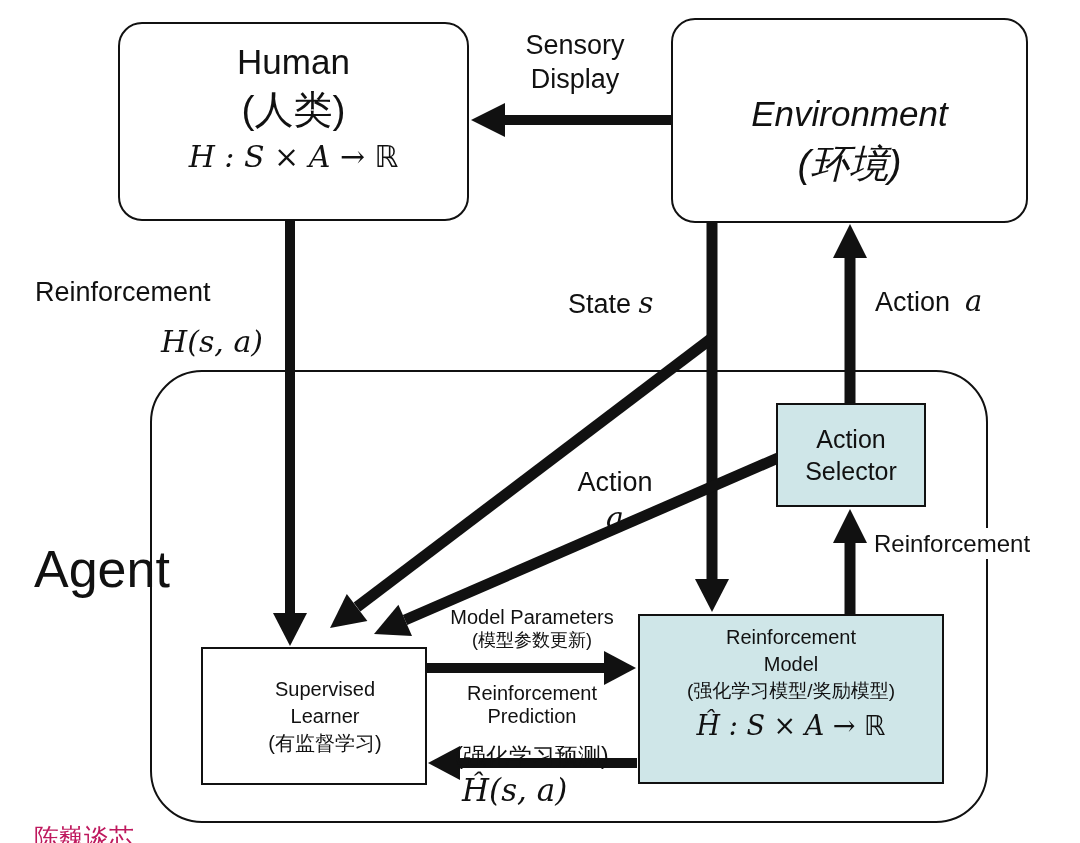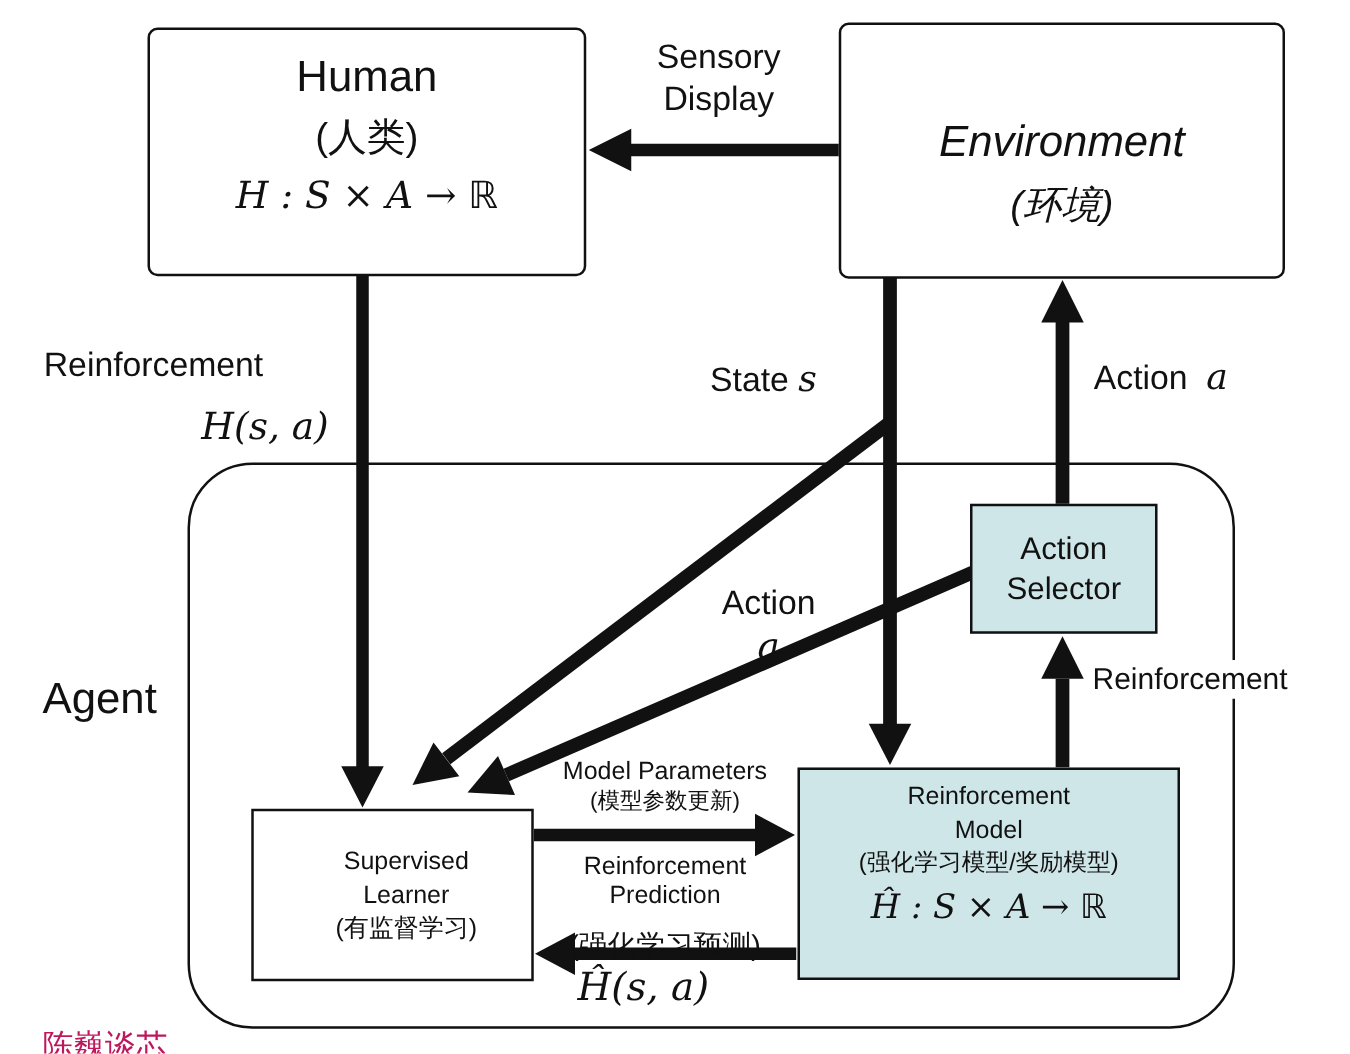--- a/index.html
+++ b/index.html
@@ -3,30 +3,30 @@
 <meta charset="utf-8">
 <style>
   html,body{margin:0;padding:0;background:#ffffff;}
   #stage{
     position:relative;width:1080px;height:843px;background:#ffffff;
     font-family:"Liberation Sans","DejaVu Sans",sans-serif;color:#111;
     overflow:hidden;
   }
   .box{position:absolute;box-sizing:border-box;border:2px solid #111;background:#fff;
        display:flex;flex-direction:column;align-items:center;text-align:center;z-index:3;}
-  .rounded{border-radius:8px;}
+  .rounded{border-radius:24px;}
   .bluefill{background:#cfe6e8;}
   .math{font-family:"DejaVu Serif","Liberation Serif","DejaVu Sans",serif;font-style:italic;}
   .label{position:absolute;z-index:4;line-height:1.2;}
   svg.arrows{position:absolute;left:0;top:0;z-index:2;pointer-events:none;}
   #agent-box{position:absolute;left:150px;top:370px;width:838px;height:453px;
     border:2px solid #111;border-radius:52px;background:#fff;box-sizing:border-box;z-index:1;}
   
   .t34{font-size:35px;line-height:48px;}
-  .t31{font-size:31px;line-height:48px;}
+  .t31{font-size:39px;line-height:48px;}
   .t29m{font-size:30px;line-height:46px;font-style:italic;}
   .t25{font-size:25px;line-height:32px;}
   .t20{font-size:20px;line-height:27px;}
   .t19{font-size:19px;line-height:26px;}
   .watermark{color:#be185d;font-size:25px;z-index:5;margin-top:28px;}
 </style>
 </head>
 <body>
 
 <div id="stage">
@@ -94,21 +94,21 @@
     <div class="t20">(有监督学习)</div>
   </div>
 
   <div class="box bluefill" style="left:638px;top:614px;width:306px;height:170px;padding-top:8px;">
     <div class="t20">Reinforcement</div>
     <div class="t20">Model</div>
     <div class="t19">(强化学习模型/奖励模型)</div>
     <div class="math" style="font-size:27px;line-height:44px;">Ĥ : S × A → ℝ</div>
   </div>
 
-  <div class="label" style="left:34px;top:538px;font-size:35px;">Agent</div>
+  <div class="label" style="left:34px;top:538px;font-size:52px;">Agent</div>
 
   <div class="label" style="left:495px;top:28px;width:160px;text-align:center;font-size:27px;line-height:34px;">
     <div>Sensory</div>
     <div>Display</div>
   </div>
 
   <div class="label" style="left:35px;top:276px;width:236px;">
     <div style="font-size:27px;">Reinforcement</div>
     <div class="math" style="font-size:30px;text-align:right;padding-right:8px;margin-top:16px;">H(s, a)</div>
   </div>

